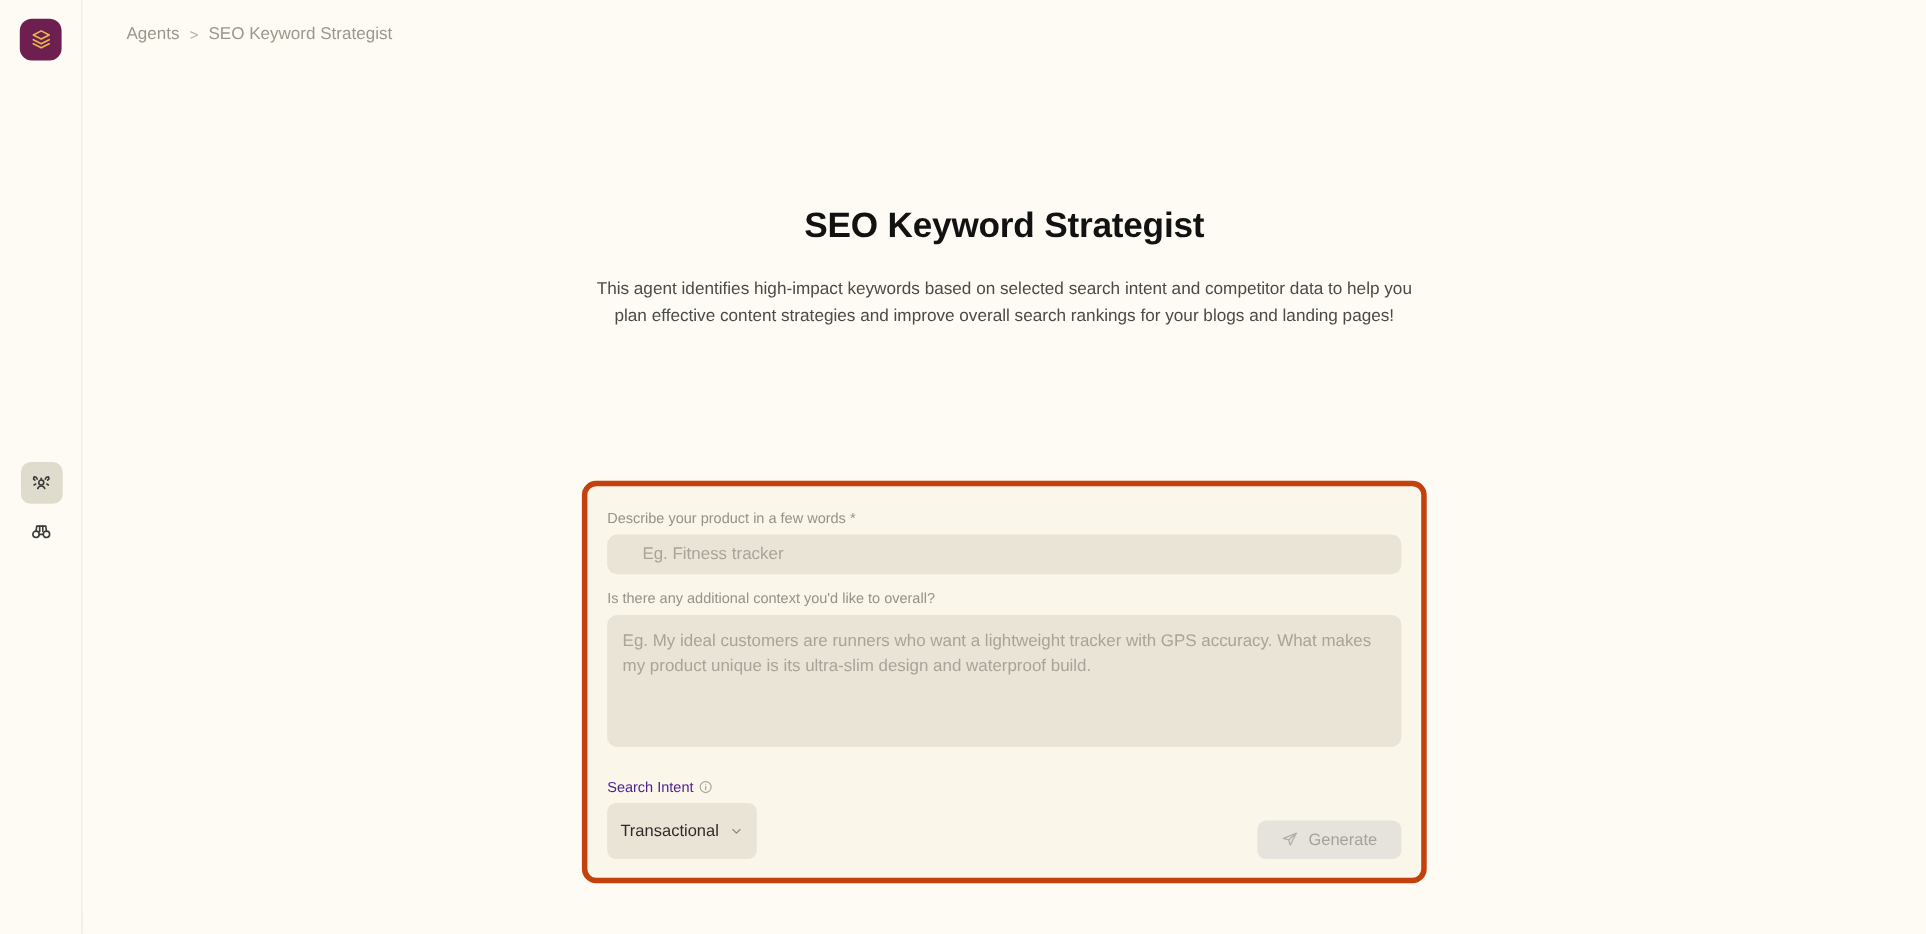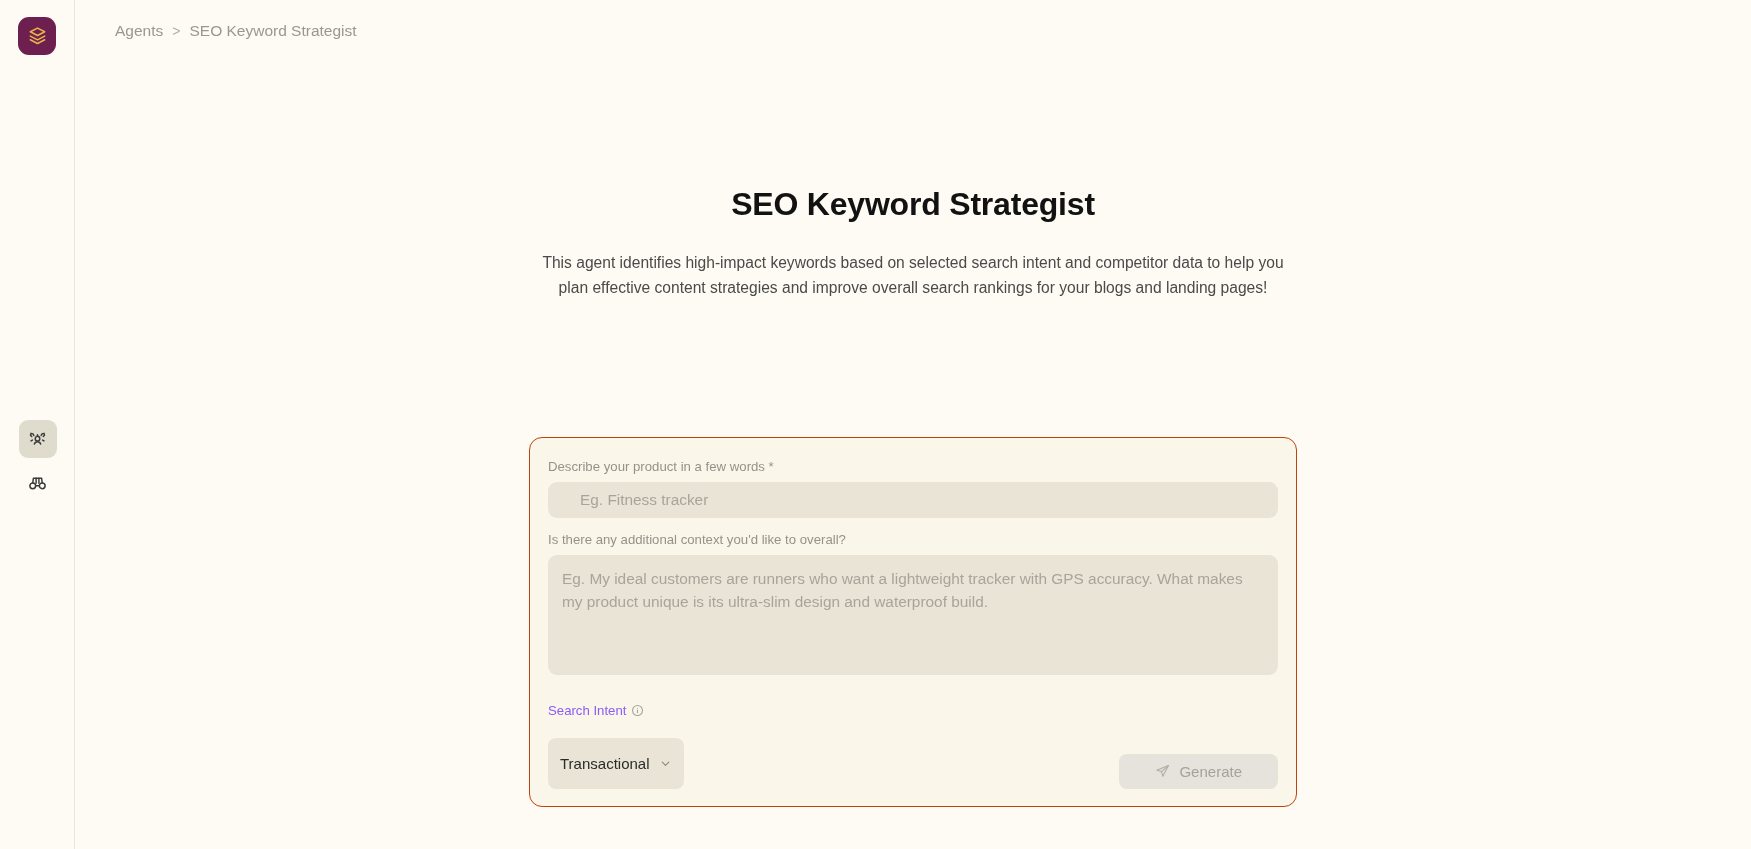--- a/index.html
+++ b/index.html
@@ -110,21 +110,21 @@
   }
 
   
   #form-card {
     position: absolute;
     top: 437px;
     left: 50%;
     transform: translateX(-50%);
     width: 768px;
     background: #faf6e9;
-    border: 1px solid #c2410c;
+    border: 5px solid #c2410c;
     border-radius: 13px;
     padding: 21px 18px 17px 18px;
   }
 
   .field-label {
     font-size: 13.2px;
     color: #96928a;
     margin-bottom: 8px;
     display: block;
   }
@@ -163,25 +163,25 @@
 
   #intent-row {
     margin-top: 24px;
     display: flex;
     align-items: flex-end;
     justify-content: space-between;
   }
 
   #intent-label {
     font-size: 13.2px;
-    color: #8b5cf6;
+    color: #4c1d95;
     display: flex;
     align-items: center;
     gap: 5px;
-    margin-bottom: 20px;
+    margin-bottom: 7px;
   }
 
   #intent-select {
     display: inline-flex;
     align-items: center;
     gap: 9px;
     background: #e9e4d5;
     border-radius: 8px;
     padding: 17px 12px;
     font-size: 15px;
@@ -190,21 +190,21 @@
     user-select: none;
   }
 
   #generate-btn {
     display: inline-flex;
     align-items: center;
     gap: 9px;
     background: #e6e3dc;
     border: none;
     border-radius: 8px;
-    padding: 9px 36px;
+    padding: 9px 22px;
     font-family: "Liberation Sans", sans-serif;
     font-size: 15px;
     color: #a6a29a;
     cursor: not-allowed;
   }
 
   .ico { display: block; }
 </style>
 </head>
 <body>

